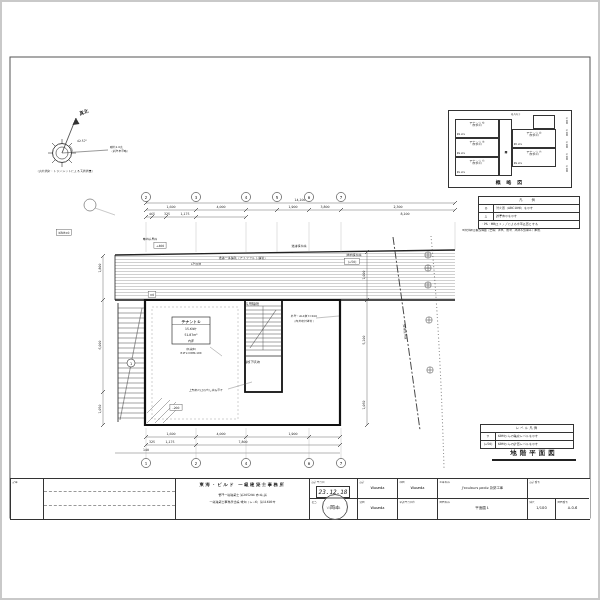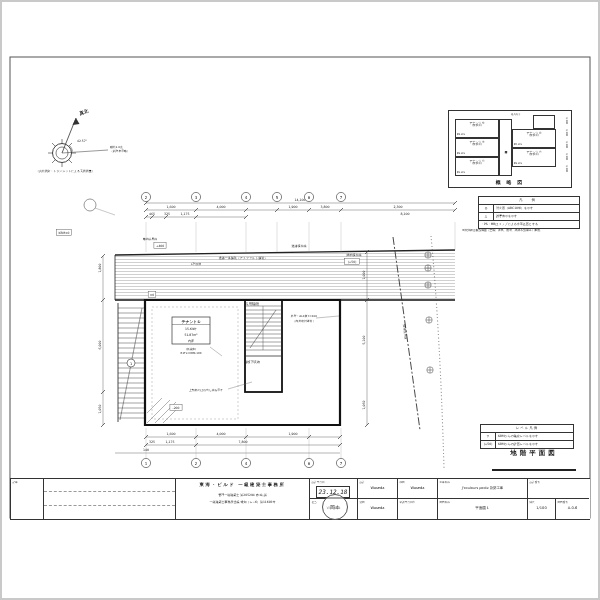--- a/index.html
+++ b/index.html
@@ -25,21 +25,21 @@
   .lg{border:0.9px solid #333;background:#fff;font-size:3px;}
   .lg .hd{border-bottom:0.7px solid #333;text-align:center;font-size:3.4px;letter-spacing:4px;height:7px;line-height:7px;}
   .lg .rw{display:flex;border-bottom:0.7px solid #333;height:7px;line-height:7px;}
   .lg .rw:last-child{border-bottom:none;}
   .lg .sy{width:14px;text-align:center;border-right:0.7px solid #333;}
   .lg .tx{flex:1;padding-left:2px;white-space:nowrap;overflow:hidden;}
   .lg .ft{height:7px;line-height:7px;padding-left:2px;white-space:nowrap;}
   .legnote{left:462px;top:228px;width:126px;font-size:2.8px;color:#222;}
   
   .plantitle{left:492px;top:449px;width:84px;text-align:center;font-size:6.5px;font-weight:bold;
-    letter-spacing:3px;border-bottom:2.5px double #222;padding-bottom:11px;}
+    letter-spacing:3px;border-bottom:2.5px double #222;padding-bottom:1px;}
   
   .tb{left:10px;top:478px;width:580px;height:40px;border-top:1px solid #333;border-bottom:1px solid #333;
     display:flex;font-size:3.2px;background:#fff;}
   .tb .col{border-right:0.8px solid #333;position:relative;box-sizing:border-box;}
   .tb .col:first-child{border-left:0.8px solid #333;}
   .half{height:20px;box-sizing:border-box;position:relative;}
   .half.top{border-bottom:0.8px solid #333;}
   .cl{position:absolute;left:1.5px;top:1px;font-size:2.6px;color:#444;}
   .cv{position:absolute;left:0;right:0;top:7px;text-align:center;font-size:3.6px;}
   .revrow{height:13.3px;border-bottom:0.8px dashed #999;box-sizing:border-box;}

